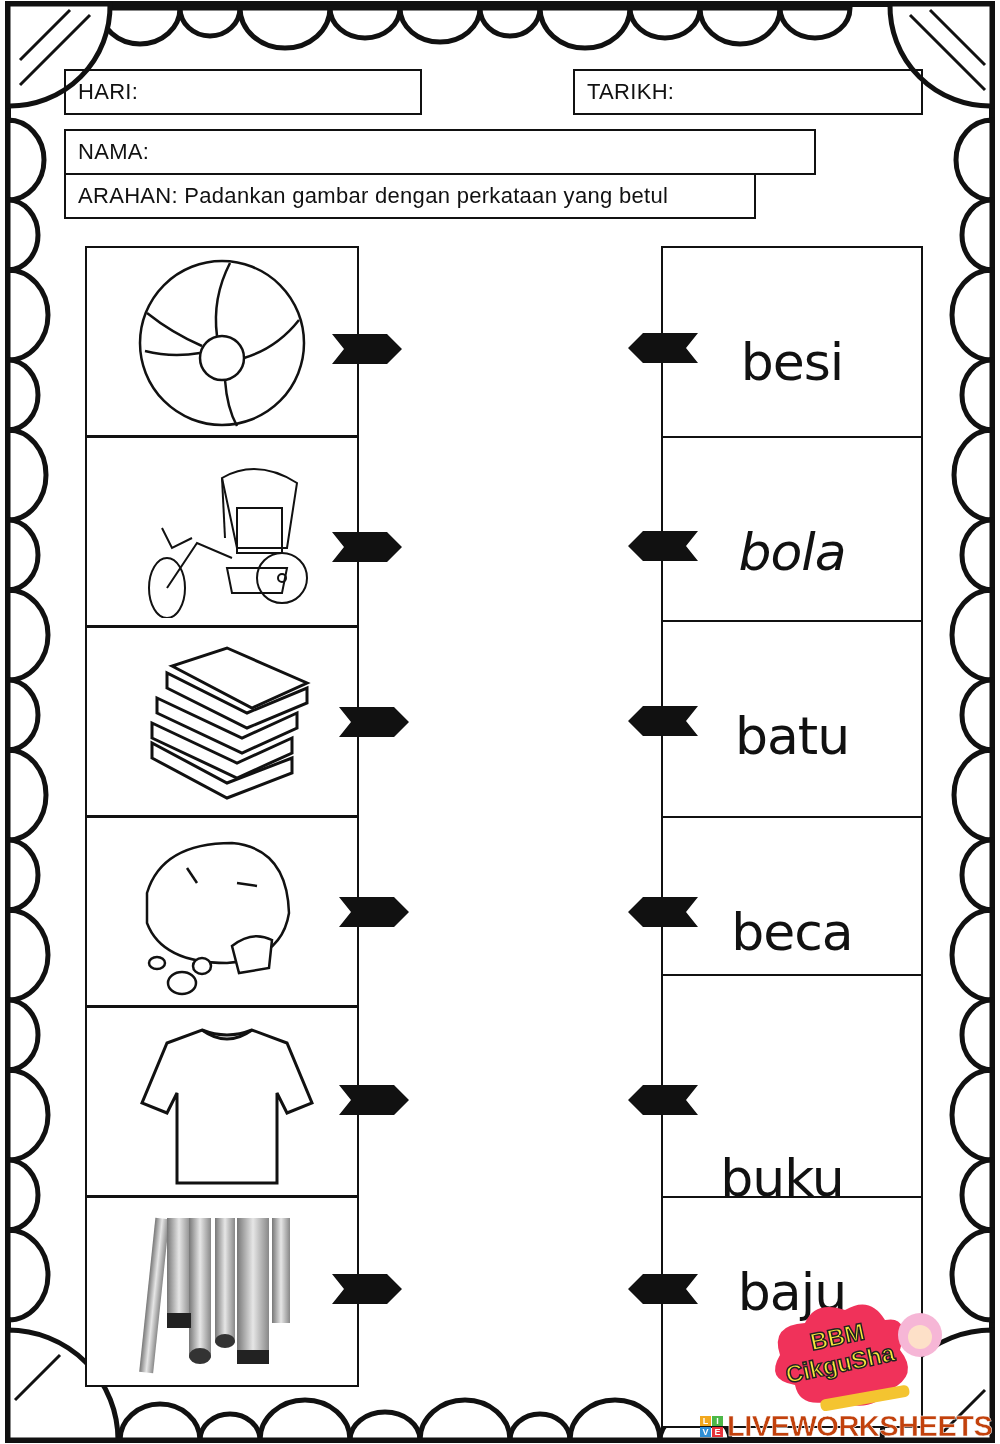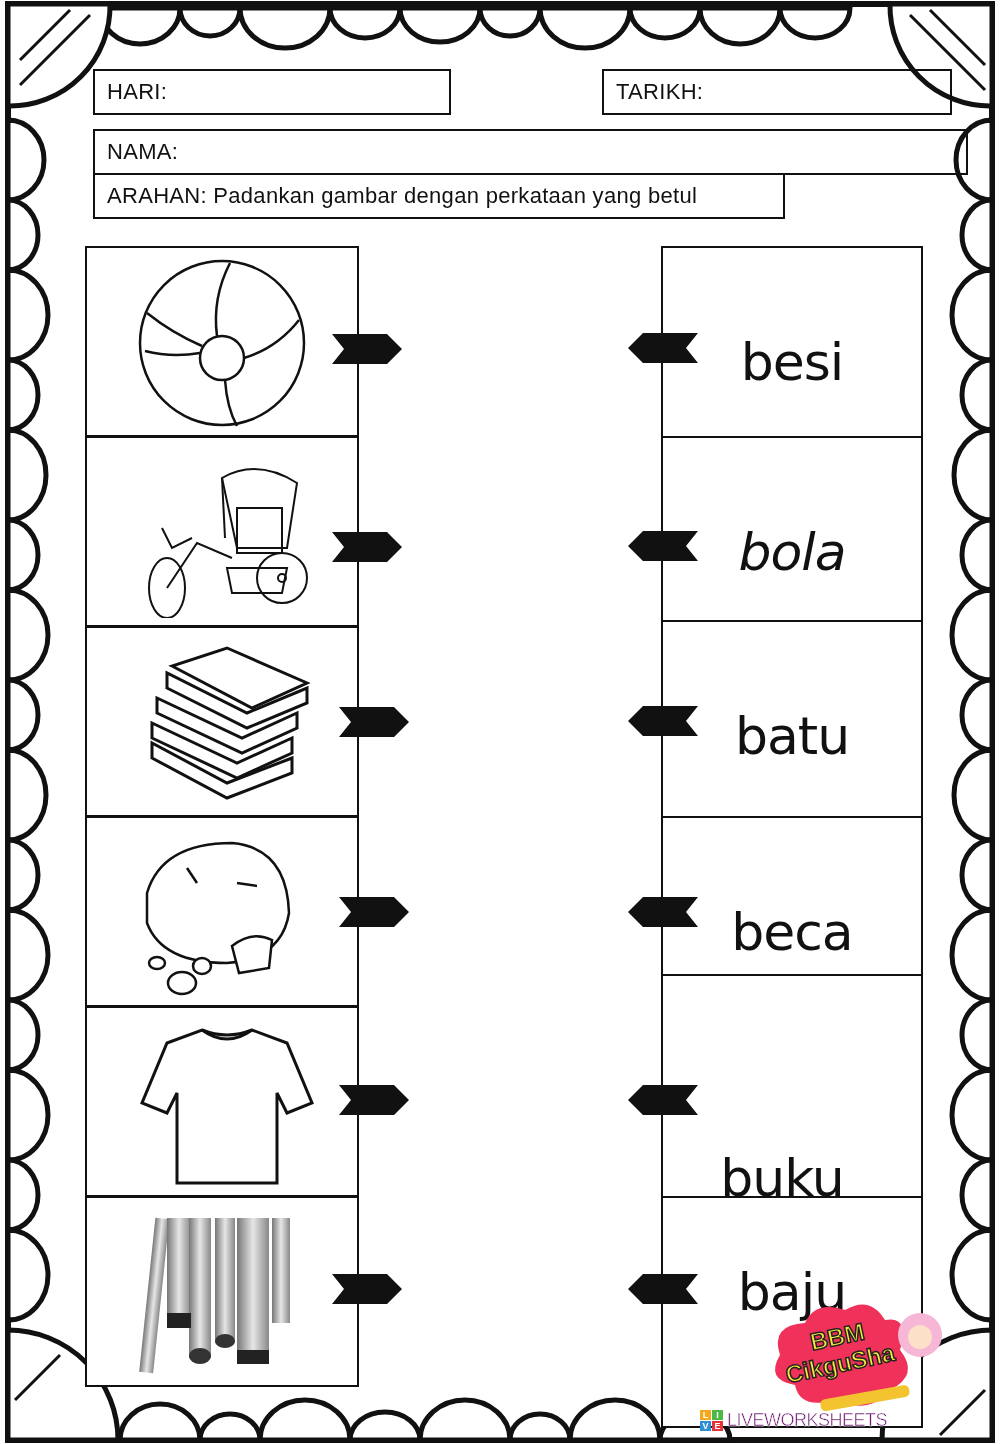--- a/index.html
+++ b/index.html
@@ -1,20 +1,20 @@
 <!DOCTYPE html>
 <html><head>
 <meta charset="utf-8">
 <style>
   html, body { margin:0; padding:0; background:#fff; }
   body { width:1000px; height:1444px; position:relative; overflow:hidden;
          font-family:"Liberation Sans", sans-serif; color:#111; }
   .frame { position:absolute; left:0; top:0; width:1000px; height:1444px; }
   .hdr-box { position:absolute; border:2px solid #111; box-sizing:border-box;
-             font-size:22px; display:flex; align-items:center; padding-left:12px; letter-spacing:0.3px;margin-left:29px; }
+             font-size:22px; display:flex; align-items:center; padding-left:12px; letter-spacing:0.3px; }
   .cell-l { position:absolute; left:85px; width:274px; height:191px; border:2px solid #111; box-sizing:border-box; background:#fff; }
   .cell-r { position:absolute; left:661px; width:262px; height:232px; border:2px solid #111; box-sizing:border-box; background:#fff;
             display:flex; align-items:center; justify-content:center; }
   .word { font-family:"DejaVu Sans", sans-serif; font-size:52px; font-weight:400; letter-spacing:-1px; line-height:1; }
   .tag { position:absolute; width:70px; height:30px; }
   .pic { position:absolute; left:40px; top:10px; width:200px; height:170px; }
   .logo { position:absolute; }
 </style>
 </head>
 <body>
@@ -89,21 +89,21 @@
       <line x1="940" y1="1435" x2="985" y2="1390"></line>
   </g>
 </svg>
 
 <div class="hdr-box" style="left:64px;top:69px;width:358px;height:46px;">
   <span>HARI:</span>
 </div>
 <div class="hdr-box" style="left:573px;top:69px;width:350px;height:46px;text-align:right;">
   <span>TARIKH:</span>
 </div>
-<div class="hdr-box" style="left:64px;top:129px;width:875px;height:46px;">
+<div class="hdr-box" style="left:64px;top:129px;width:752px;height:46px;">
   <span>NAMA:</span>
 </div>
 <div class="hdr-box" style="left:64px;top:173px;width:692px;height:46px;">
   <span>ARAHAN: Padankan gambar dengan perkataan yang betul</span>
 </div>
 
 <div class="cell-l" style="top:246px;">
   <svg class="pic" viewBox="0 0 200 170" fill="none" stroke="#111" stroke-width="2.5">
     <circle cx="95" cy="85" r="82"></circle>
       <circle cx="95" cy="100" r="22"></circle>
@@ -243,14 +243,14 @@
   <div style="position:absolute;left:25px;top:55px;font-size:24px;font-weight:bold;color:#f4e93a;-webkit-text-stroke:1.5px #222;transform:rotate(-12deg);">CikguSha</div>
 </div>
 
 <div class="logo" style="left:700px;top:1410px;display:flex;align-items:center;">
   <div style="display:grid;grid-template-columns:11px 11px;gap:1px;margin-right:4px;">
     <span style="background:#f2a81d;color:#fff;font-size:9px;text-align:center;font-weight:bold;">L</span>
     <span style="background:#4cb848;color:#fff;font-size:9px;text-align:center;font-weight:bold;">I</span>
     <span style="background:#2f8fd5;color:#fff;font-size:9px;text-align:center;font-weight:bold;">V</span>
     <span style="background:#e8333a;color:#fff;font-size:9px;text-align:center;font-weight:bold;">E</span>
   </div>
-  <span style="font-size:18px;font-weight:normal;color:#701a75;letter-spacing:-0.5px;-webkit-text-stroke:0.5px #fff;">LIVEWORKSHEETS</span>
+  <span style="font-size:29px;font-weight:bold;color:#c2410c;letter-spacing:-0.5px;-webkit-text-stroke:0.5px #fff;">LIVEWORKSHEETS</span>
 </div>
 
 </body></html>

